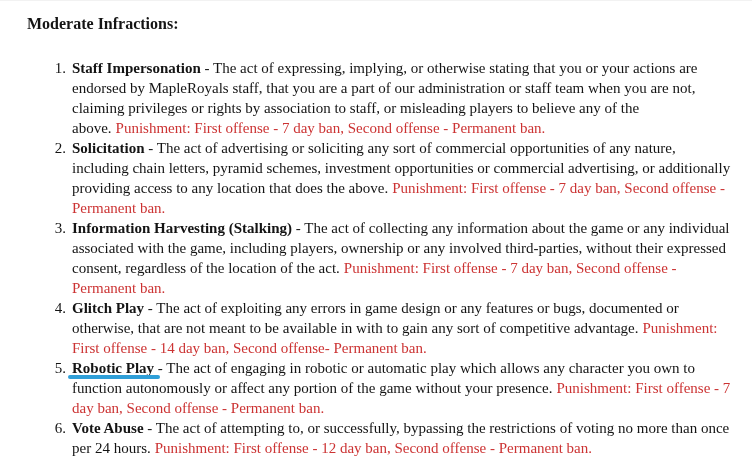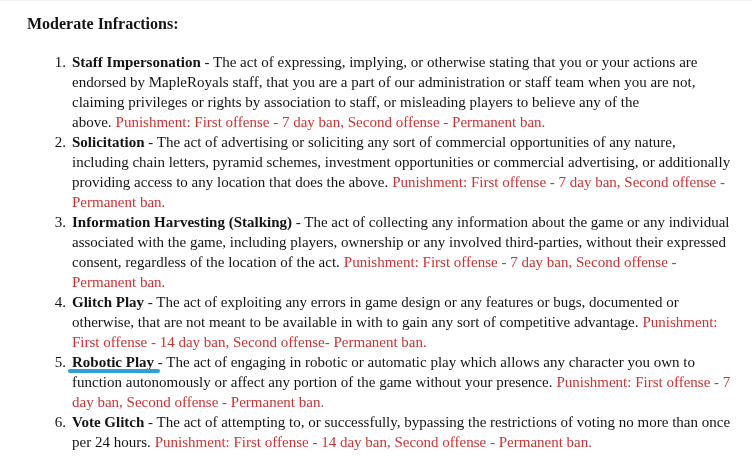--- a/index.html
+++ b/index.html
@@ -20,21 +20,21 @@
     color: var(--text);
     border-top: 1px solid #f2f2f2;
   }
   .doc {
     padding: 12px 20px 0 27px;
   }
   .page-title {
     font-size: 16px;
     line-height: 22px;
     font-weight: bold;
-    margin-bottom: 17px;
+    margin-bottom: 23px;
   }
   .infractions-list {
     list-style: none;
   }
   .item {
     position: relative;
     padding-left: 45px;
     font-size: 15px;
     line-height: 20px;
   }
@@ -96,17 +96,17 @@
       <span class="term">Glitch Play</span><span class="sep"> - </span><span class="desc">The act of exploiting any errors in game design or any features or bugs, documented or otherwise, that are not meant to be available in with to gain any sort of competitive advantage.</span><span class="punish">Punishment: First offense - 14 day ban, Second offense- Permanent ban.</span>
     </div>
 
     <div class="item">
       <span class="num">5.</span>
       <span class="term"><span>Robotic Play</span><span class="marker-underline"></span></span><span class="sep"> - </span><span class="desc">The act of engaging in robotic or automatic play which allows any character you own to function autonomously or affect any portion of the game without your presence.</span><span class="punish">Punishment: First offense - 7 day ban, Second offense - Permanent ban.</span>
     </div>
 
     <div class="item">
       <span class="num">6.</span>
-      <span class="term">Vote Glitch</span><span class="sep"> - </span><span class="desc">The act of attempting to, or successfully, bypassing the restrictions of voting no more than once per 24 hours.</span><span class="punish">Punishment: First offense - 14 day ban, Second offense - Permanent ban.</span>
+      <span class="term">Vote Abuse</span><span class="sep"> - </span><span class="desc">The act of attempting to, or successfully, bypassing the restrictions of voting no more than once per 24 hours.</span><span class="punish">Punishment: First offense - 12 day ban, Second offense - Permanent ban.</span>
     </div>
 
   </div>
 </div>
 
 </body></html>

